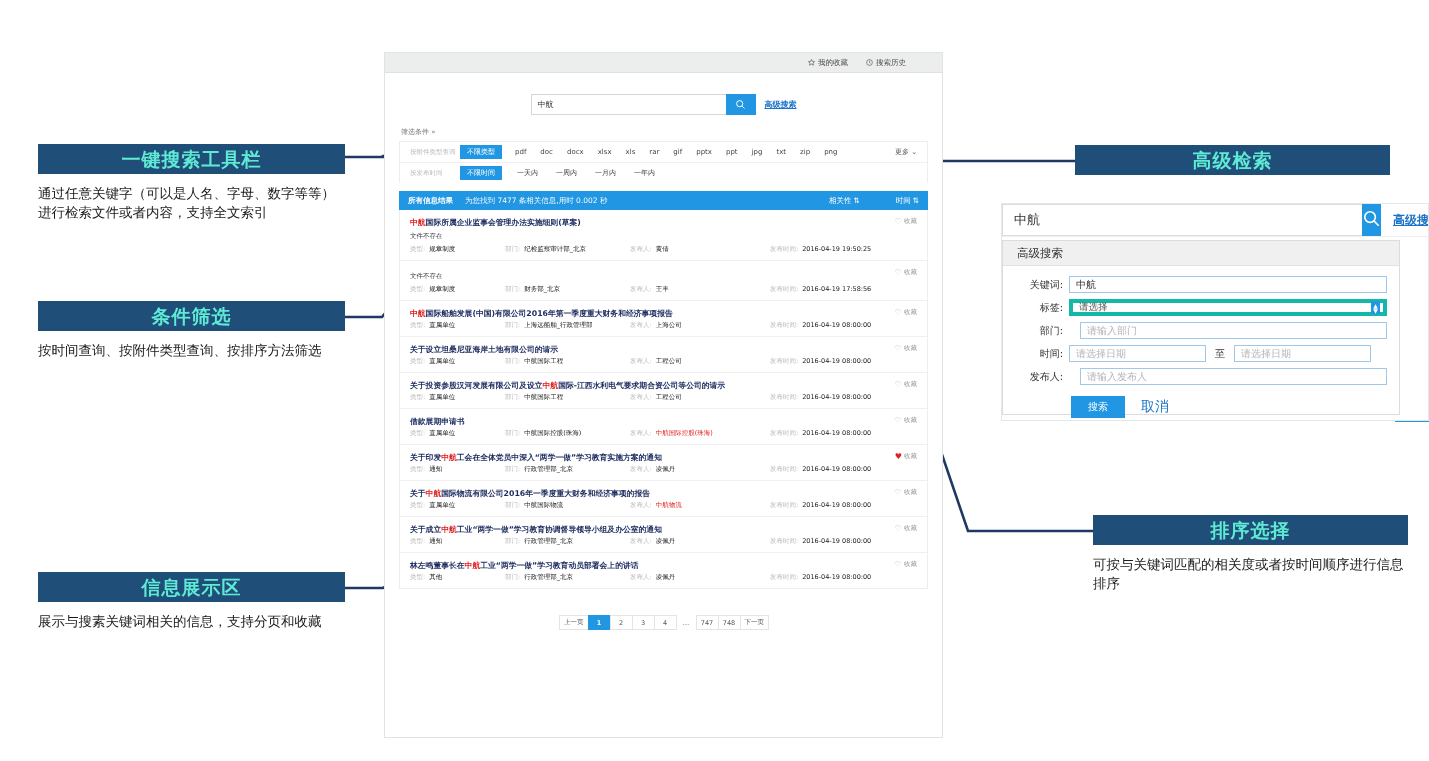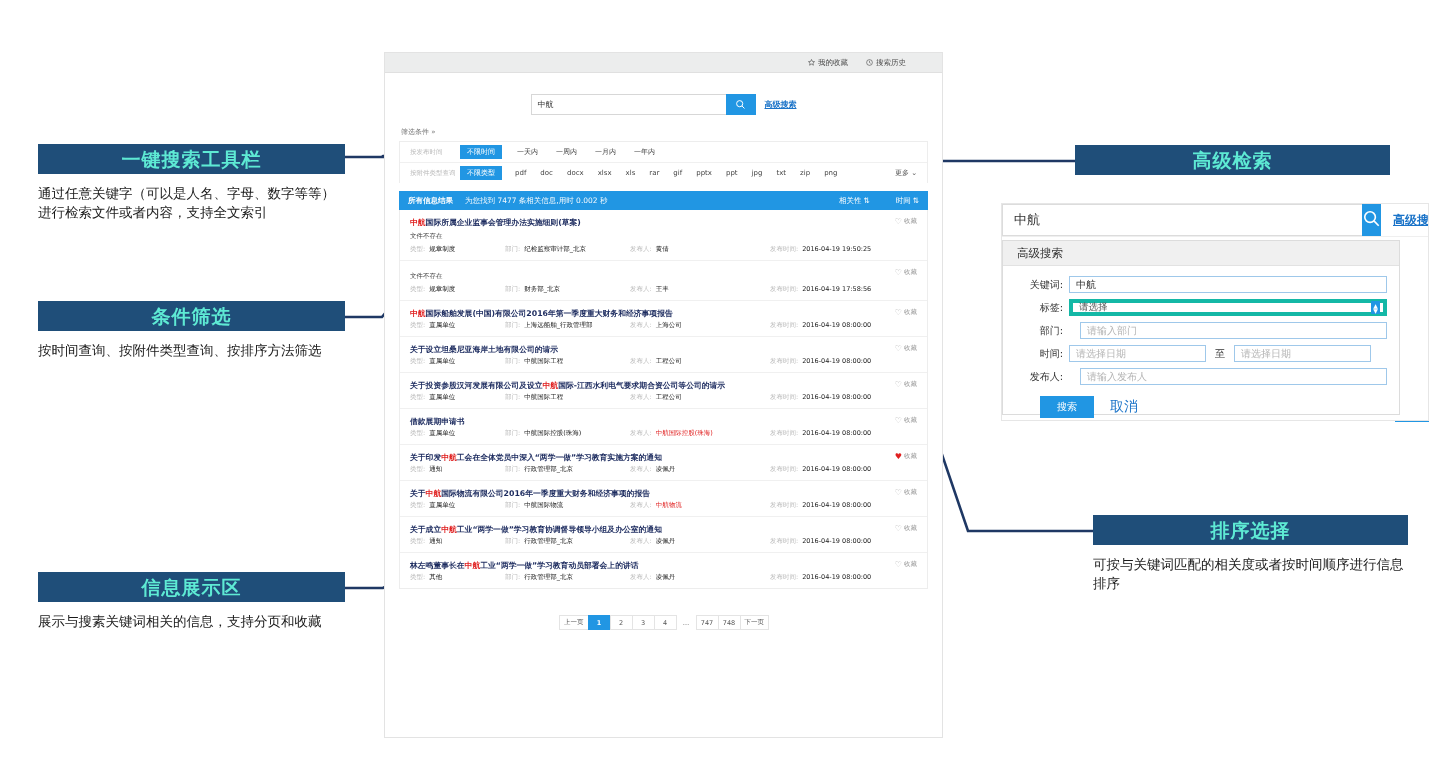--- a/index.html
+++ b/index.html
@@ -125,21 +125,21 @@
     height:19px;
     background:#2196e3;
     color:#fff;
     display:flex;align-items:center;
     font-size:7.5px;
     padding:0 9px;
     box-sizing:border-box;
   }
   .rh-title{font-weight:bold;margin-right:12px;}
   .rh-count{opacity:.95;}
-  .rh-sorts{margin-left:auto;display:flex;gap:26px;}
+  .rh-sorts{margin-left:auto;display:flex;gap:36px;}
   .rh-sort{display:flex;align-items:center;gap:2px;cursor:pointer;}
 
   
   .results{margin:0 14px;border:1px solid #ededed;border-top:none;}
   .result-item{
     border-bottom:1px solid #f0f0f0;
     padding:7px 10px 6px 10px;
     position:relative;
   }
   .result-item:last-child{border-bottom:none;}
@@ -262,21 +262,21 @@
     display:flex;flex-direction:column;align-items:center;justify-content:center;
     color:#fff;font-size:6px;line-height:5px;
   }
   .adv-date{
     width:137px;height:17px;
     border:1px solid #9fc8ea;background:#fff;
     display:flex;align-items:center;padding-left:6px;
     font-size:10px;color:#b4b4b4;box-sizing:border-box;
   }
   .adv-zhi{width:28px;text-align:center;font-size:10px;color:#333;}
-  .adv-actions{display:flex;align-items:center;margin:11px 0 0 25px;}
+  .adv-actions{display:flex;align-items:center;margin:11px 0 0 56px;}
   .adv-submit{
     background:#2196e3;color:#fff;
     font-size:10px;
     padding:4px 17px;cursor:pointer;
   }
   .adv-cancel{color:#1a73c8;font-size:14px;margin-left:16px;cursor:pointer;}
 
   
   .edge-strip{
     position:absolute;left:1395px;
@@ -357,28 +357,20 @@
             <line x1="12.8" y1="12.8" x2="17.2" y2="17.2" stroke="#fff" stroke-width="1.8"></line>
           </svg>
       </span>
     </div>
     <div class="adv-link">高级搜索</div>
   </div>
 
   <div class="filter-toggle">筛选条件 »</div>
 
   <div class="filter-panel">
-    <div class="filter-row">
-      <div class="filter-label">按发布时间</div>
-      <div class="chip-active">不限时间</div>
-      <div class="chip">一天内</div>
-      <div class="chip">一周内</div>
-      <div class="chip">一月内</div>
-      <div class="chip">一年内</div>
-    </div>
     <div class="filter-row">
       <div class="filter-label">按附件类型查询</div>
       <div class="chip-active">不限类型</div>
       <div class="chip chip-type">pdf</div>
       <div class="chip chip-type">doc</div>
       <div class="chip chip-type">docx</div>
       <div class="chip chip-type">xlsx</div>
       <div class="chip chip-type">xls</div>
       <div class="chip chip-type">rar</div>
       <div class="chip chip-type">gif</div>
@@ -386,20 +378,28 @@
       <div class="chip chip-type">ppt</div>
       <div class="chip chip-type">jpg</div>
       <div class="chip chip-type">txt</div>
       <div class="chip chip-type">zip</div>
       <div class="chip chip-type">png</div>
       <div class="more-chip">
         <span>更多</span>
         <span> ⌄</span>
       </div>
     </div>
+    <div class="filter-row">
+      <div class="filter-label">按发布时间</div>
+      <div class="chip-active">不限时间</div>
+      <div class="chip">一天内</div>
+      <div class="chip">一周内</div>
+      <div class="chip">一月内</div>
+      <div class="chip">一年内</div>
+    </div>
   </div>
 
   <div class="results-head">
     <span class="rh-title">所有信息结果</span>
     <span class="rh-count">为您找到 7477 条相关信息,用时 0.002 秒</span>
     <span class="rh-sorts">
       <span class="rh-sort">
         <span>相关性</span>
         <span>⇅</span>
       </span>

